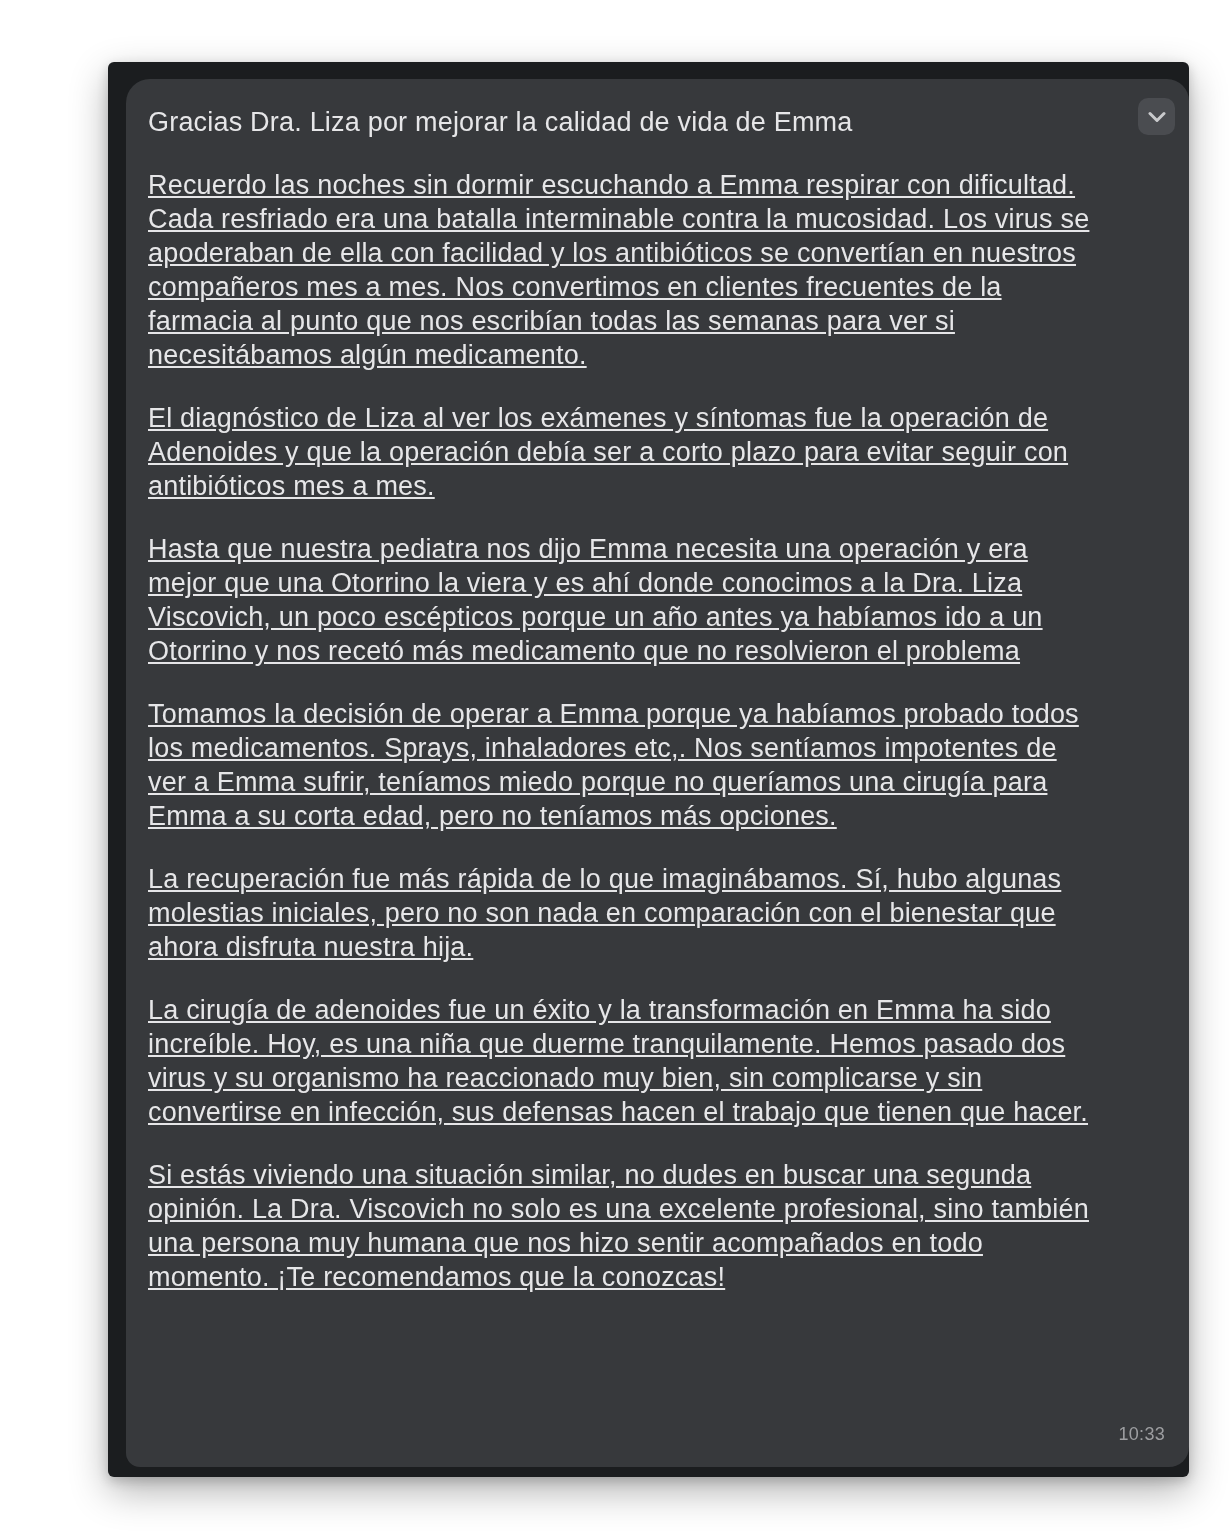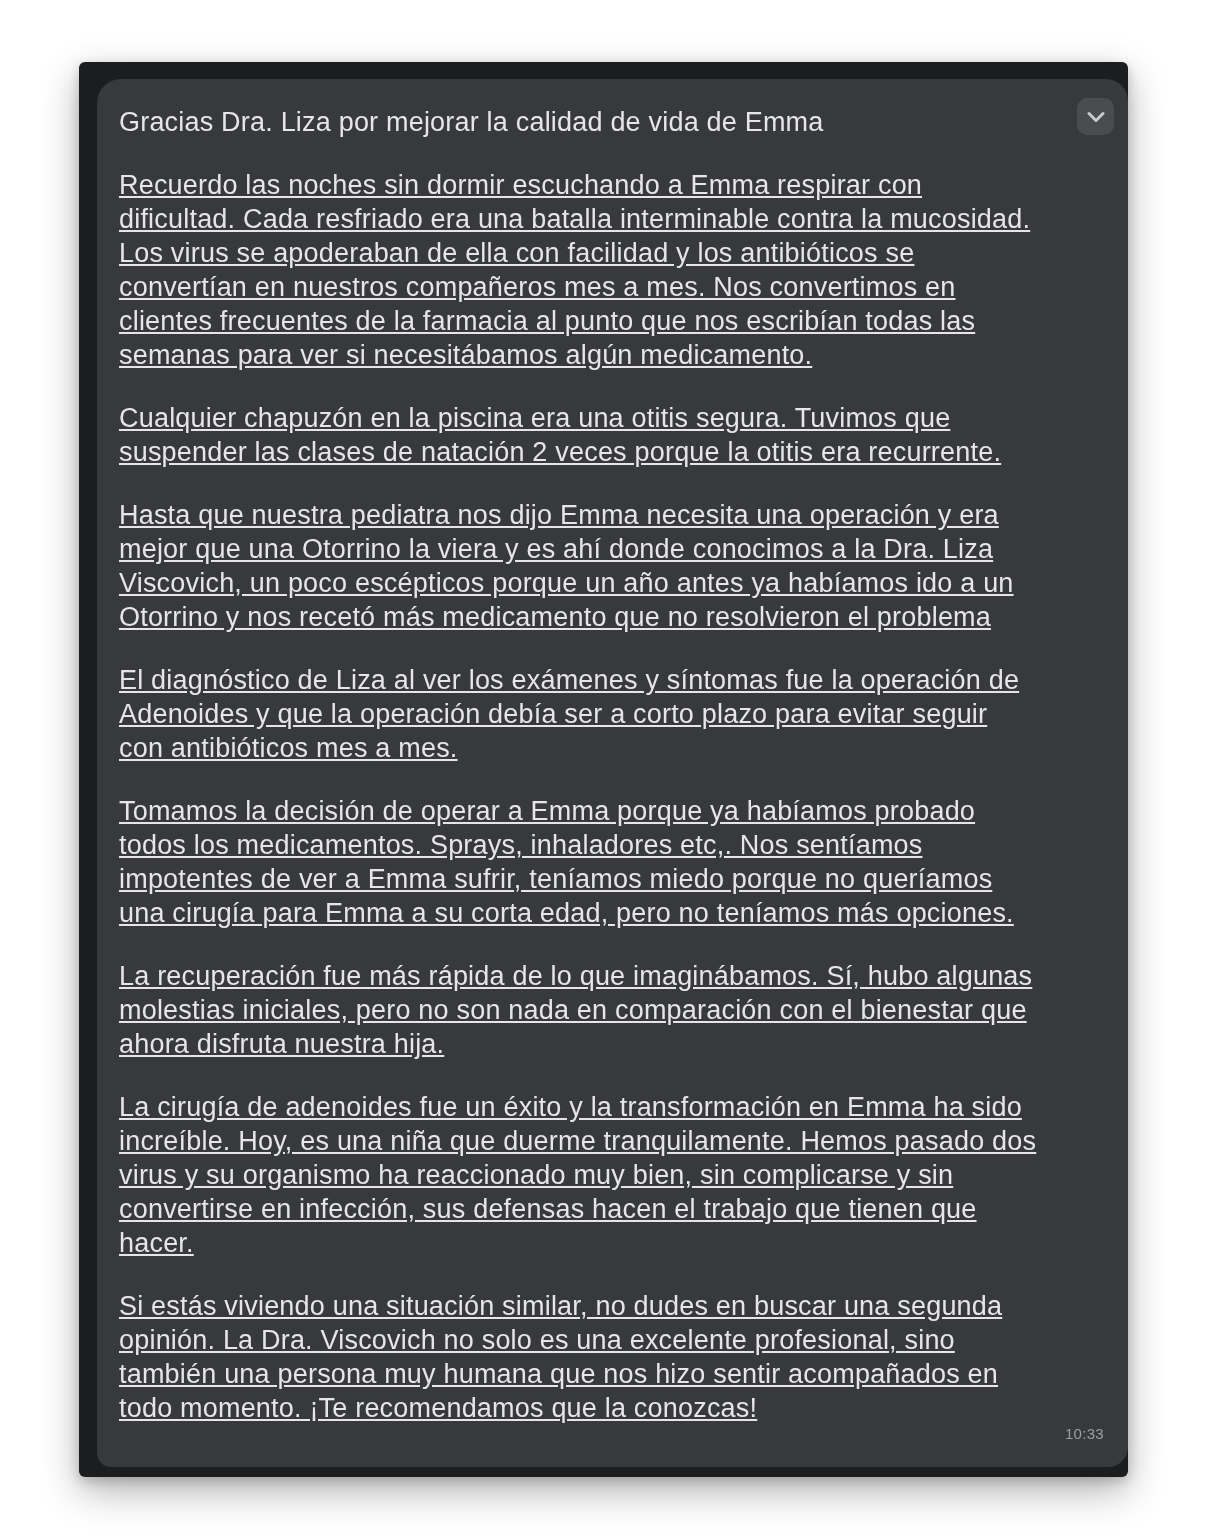--- a/index.html
+++ b/index.html
@@ -5,27 +5,28 @@
   html, body {
     margin: 0;
     padding: 0;
     background: #ffffff;
     width: 1229px;
     height: 1536px;
     font-family: "Liberation Sans", "DejaVu Sans", sans-serif;
   }
   .chat-screenshot {
     position: absolute;
-    left: 79px;
+    left: 108px;
     top: 62px;
     width: 1049px;
     height: 1415px;
     background: #1b1d1f;
     border-radius: 6px;
     box-shadow: 0 14px 38px rgba(0,0,0,0.30), 0 4px 12px rgba(0,0,0,0.18);
+    padding-left: 32px;
   }
   .message-bubble {
     position: absolute;
     left: 18px;
     top: 17px;
     right: 0;
     bottom: 10px;
     background: #37393c;
     border-radius: 24px 22px 20px 14px;
     padding: 26px 90px 20px 22px;
@@ -63,21 +64,21 @@
     cursor: pointer;
     padding: 0;
   }
   .expand-button svg {
     display: block;
   }
   .message-timestamp {
     position: absolute;
     right: 24px;
     bottom: 16px;
-    font-size: 15px;
+    font-size: 18px;
     color: #9d9ea1;
     letter-spacing: 0.3px;
   }
 </style>
 </head>
 <body>
 
 <div class="chat-screenshot">
   <div class="message-bubble">
 
@@ -86,23 +87,22 @@
     <button class="expand-button" aria-label="message options">
       <span>
         <svg width="18" height="12" viewBox="0 0 18 12" fill="none">
           <path d="M2 2.5 L9 9.5 L16 2.5" stroke="#c9cacc" stroke-width="3" stroke-linecap="round" stroke-linejoin="round"></path>
         </svg>
       </span>
     </button>
 
     <div class="message-body">
         <p>Recuerdo las noches sin dormir escuchando a Emma respirar con dificultad. Cada resfriado era una batalla interminable contra la mucosidad. Los virus se apoderaban de ella con facilidad y los antibióticos se convertían en nuestros compañeros mes a mes. Nos convertimos en clientes frecuentes de la farmacia al punto que nos escribían todas las semanas para ver si necesitábamos algún medicamento.</p>
-        <p>Cualquier chapuzón en la piscina era una otitis segura. Tuvimos que suspender las clases de natación 2 veces porque la otitis era recurrente.</p>
+        <p>El diagnóstico de Liza al ver los exámenes y síntomas fue la operación de Adenoides y que la operación debía ser a corto plazo para evitar seguir con antibióticos mes a mes.</p>
         <p>Hasta que nuestra pediatra nos dijo Emma necesita una operación y era mejor que una Otorrino la viera y es ahí donde conocimos a la Dra. Liza Viscovich, un poco escépticos porque un año antes ya habíamos ido a un Otorrino y nos recetó más medicamento que no resolvieron el problema</p>
-        <p>El diagnóstico de Liza al ver los exámenes y síntomas fue la operación de Adenoides y que la operación debía ser a corto plazo para evitar seguir con antibióticos mes a mes.</p>
         <p>Tomamos la decisión de operar a Emma porque ya habíamos probado todos los medicamentos. Sprays, inhaladores etc,. Nos sentíamos impotentes de ver a Emma sufrir, teníamos miedo porque no queríamos una cirugía para Emma a su corta edad, pero no teníamos más opciones.</p>
         <p>La recuperación fue más rápida de lo que imaginábamos. Sí, hubo algunas molestias iniciales, pero no son nada en comparación con el bienestar que ahora disfruta nuestra hija.</p>
         <p>La cirugía de adenoides fue un éxito y la transformación en Emma ha sido increíble. Hoy, es una niña que duerme tranquilamente. Hemos pasado dos virus y su organismo ha reaccionado muy bien, sin complicarse y sin convertirse en infección, sus defensas hacen el trabajo que tienen que hacer.</p>
         <p>Si estás viviendo una situación similar, no dudes en buscar una segunda opinión. La Dra. Viscovich no solo es una excelente profesional, sino también una persona muy humana que nos hizo sentir acompañados en todo momento. ¡Te recomendamos que la conozcas!</p>
       </div>
 
     <span class="message-timestamp">10:33</span>
   </div>
 </div>
 

